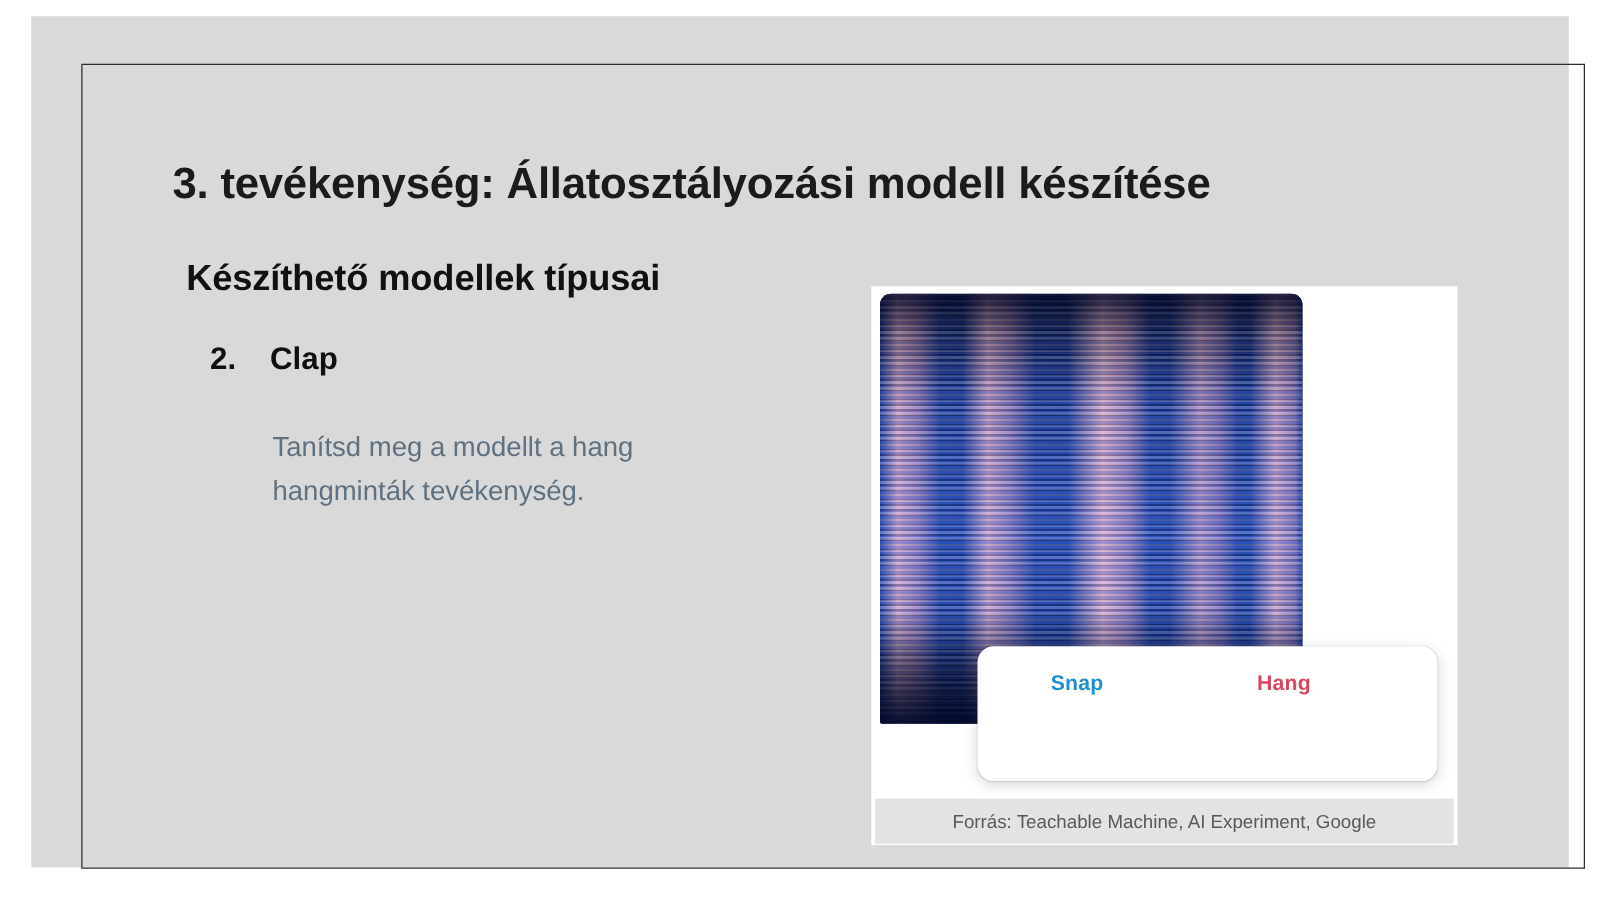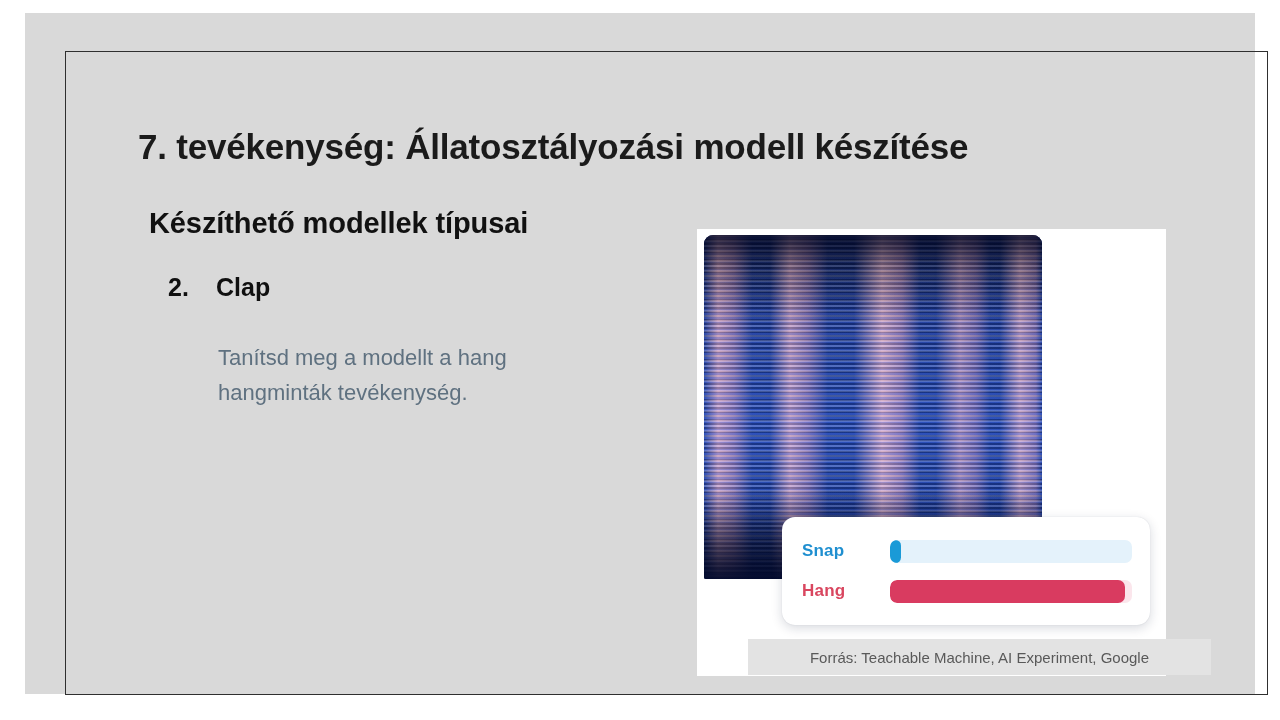--- a/index.html
+++ b/index.html
@@ -165,21 +165,21 @@
     left: 85px;
     top: 288px;
     width: 368px;
     height: 108px;
     background: #ffffff;
     border-radius: 13px;
     box-shadow: 0 3px 11px rgba(20,30,60,0.17), 0 0 1px rgba(20,30,60,0.18);
     padding: 14px 18px 14px 20px;
     box-sizing: border-box;
     display: flex;
-    flex-direction: column;
+    flex-direction: row;
     justify-content: space-around;
   }
   .predict-row {
     display: flex;
     align-items: center;
     height: 32px;
   }
   .predict-label {
     width: 88px;
     font-size: 17px;
@@ -220,21 +220,21 @@
     color: #595959;
   }
 </style>
 </head>
 <body>
 
 <div class="slide-canvas" style="background: rgb(217, 217, 217);">
 
   <div class="slide-frame"></div>
 
-  <div class="slide-title" style="color: rgb(27, 27, 27);">7. tevékenység: Állatosztályozási modell készítése</div>
+  <div class="slide-title" style="color: rgb(27, 27, 27);">3. tevékenység: Állatosztályozási modell készítése</div>
 
   <div class="subtitle">Készíthető modellek típusai</div>
 
   <div class="numbered-item">
     <span class="num">2.</span>
     <span>Clap</span>
   </div>
 
   <div class="body-text" style="color: rgb(95, 113, 128);">
     <span class="ln">Tanítsd meg a modellt a hang</span>
@@ -260,19 +260,19 @@
 
       <div class="predict-row">
         <span class="predict-label" style="color: rgb(217, 70, 95);">Hang</span>
         <span class="predict-track" style="background: rgb(251, 230, 236);">
           <span class="predict-fill" style="background: rgb(217, 59, 96); width: 97%;"></span>
         </span>
       </div>
 
     </div>
 
-    <div class="caption-bar" style="background: rgb(227, 227, 227); margin-left: 48px;">
+    <div class="caption-bar" style="background: rgb(227, 227, 227);">
       <span class="caption-text" style="color: rgb(89, 89, 89);">Forrás: Teachable Machine, AI Experiment, Google</span>
     </div>
 
   </div>
 
 </div>
 
 </body></html>

